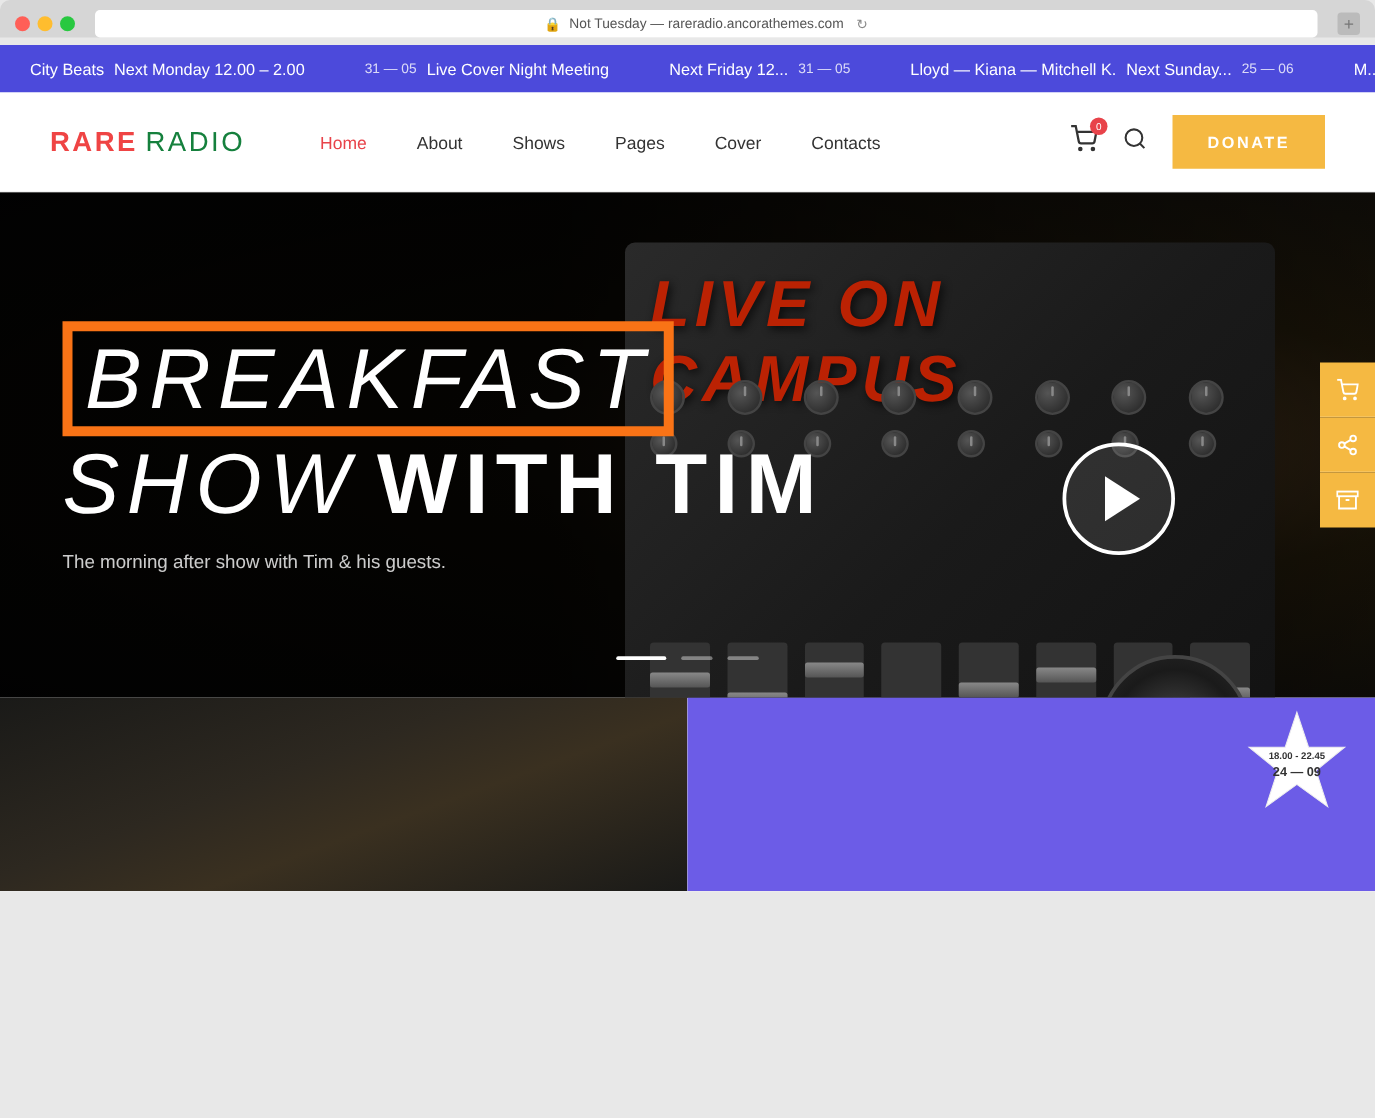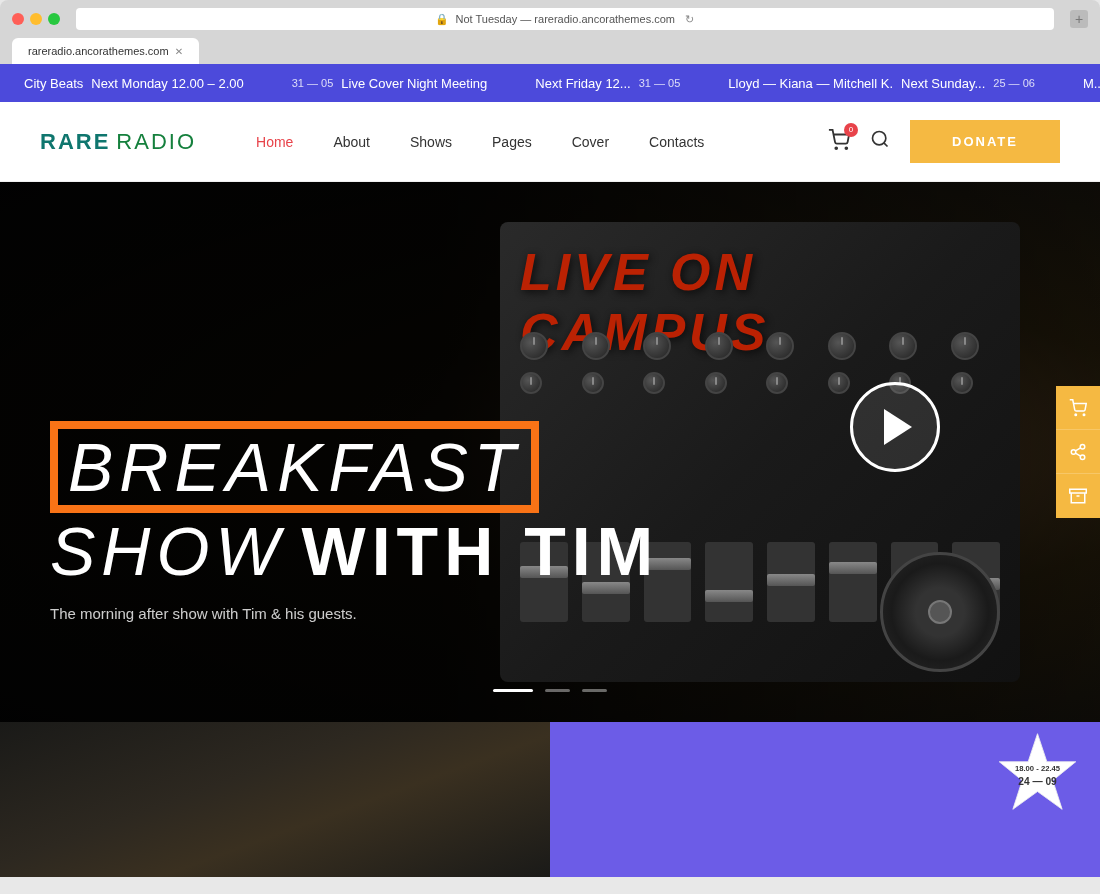--- a/index.html
+++ b/index.html
@@ -123,21 +123,21 @@
       height: 80px;
       display: flex;
       align-items: center;
       padding: 0 40px;
       border-bottom: 1px solid #f0f0f0;
     }
     .logo {
       font-size: 22px;
       font-weight: 900;
       letter-spacing: 2px;
-      color: #0f766e;
+      color: #ef4444;
       text-transform: uppercase;
       flex-shrink: 0;
     }
     .nav-links {
       display: flex;
       align-items: center;
       gap: 40px;
       margin-left: 60px;
       flex: 1;
     }
@@ -177,30 +177,30 @@
       cursor: pointer;
       font-size: 18px;
       color: #333;
     }
     .donate-btn {
       background: #f5b942;
       color: white;
       font-size: 13px;
       font-weight: 700;
       letter-spacing: 2px;
-      padding: 14px 42px;
+      padding: 14px 28px;
       border: none;
       cursor: pointer;
       text-transform: uppercase;
     }
 
     
     .hero {
       position: relative;
-      height: 540px;
+      height: 404px;
       background: #1a1a1a;
       overflow: hidden;
     }
     .hero-bg {
       position: absolute;
       inset: 0;
       background:
         linear-gradient(to right, rgba(0,0,0,0.85) 40%, rgba(0,0,0,0.2) 100%),
         radial-gradient(ellipse at 70% 50%, #3a2a1a 0%, #1a1408 40%, #0a0a0a 100%);
     }
@@ -484,26 +484,20 @@
       <div class="traffic-light tl-yellow"></div>
       <div class="traffic-light tl-green"></div>
     </div>
     <div class="address-bar">
       <span class="lock-icon">🔒</span>
       <span>Not Tuesday — rareradio.ancorathemes.com</span>
       <span style="color:#888; margin-left:4px;">↻</span>
     </div>
     <div class="new-tab-btn">+</div>
   </div>
-  <div class="tab-bar">
-    <div class="tab">
-      <span>rareradio.ancorathemes.com</span>
-      <span class="tab-close">✕</span>
-    </div>
-  </div>
 </div>
 
 <div class="website">
 
   <div class="ticker-bar">
     <div class="ticker-item">
       <span>City Beats</span>
       <span>Next Monday 12.00 – 2.00</span>
     </div>
     <div class="ticker-divider"></div>

